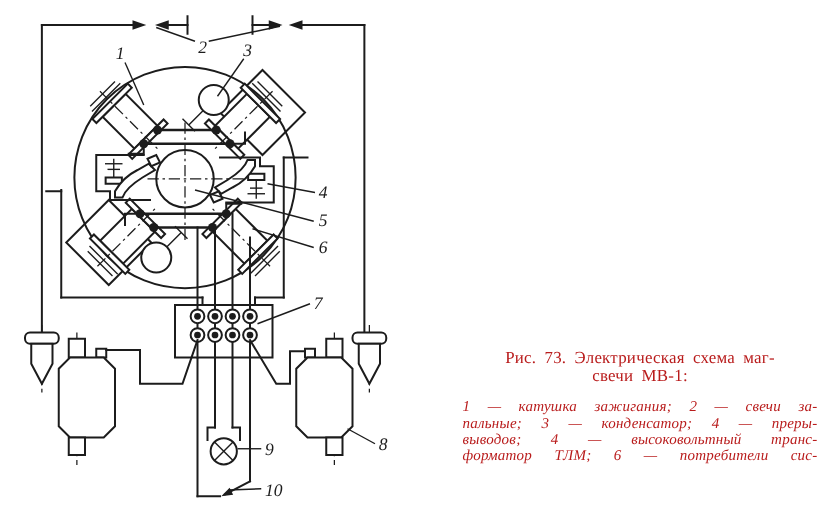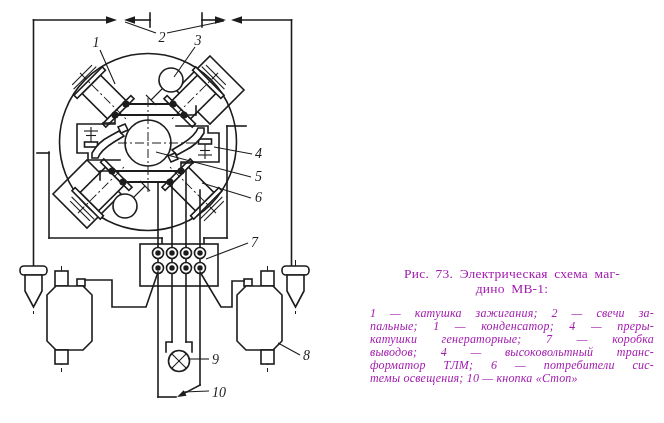--- a/index.html
+++ b/index.html
@@ -15,22 +15,22 @@
   svg *{vector-effect:none;}
   .ln{stroke:#1c1c1c;stroke-width:1.6;fill:none;stroke-linecap:square;}
   .thick{stroke-width:2.1;}
   .thin{stroke:#1c1c1c;stroke-width:1.1;fill:none;}
   .dashdot{stroke:#1c1c1c;stroke-width:1;fill:none;stroke-dasharray:9 3 2 3;}
   .wfill{fill:#ffffff;stroke:#1c1c1c;stroke-width:1.6;}
   .solid{fill:#1c1c1c;stroke:none;}
   .leader{stroke:#1c1c1c;stroke-width:1.1;fill:none;}
   .numlbl{font-family:"Liberation Serif", serif;font-style:italic;font-size:14px;fill:#1c1c1c;}
   #caption{
-    position:absolute;left:370px;top:266px;width:284px;
-    color:#a21caf;
+    position:absolute;left:370px;top:278px;width:284px;
+    color:#b91c1c;
   }
   .cap-title{
     text-align:center;font-size:13.5px;line-height:15px;word-spacing:3px;letter-spacing:.2px;
   }
   .cap-legend{margin-top:11px;font-size:12px;line-height:13px;letter-spacing:.2px;font-style:italic;}
   .cap-line{text-align:justify;text-align-last:justify;white-space:nowrap;}
   .cap-line.last{text-align-last:left;}
 </style>
 </head>
 <body>
@@ -215,24 +215,22 @@
     <text class="numlbl" x="251" y="247">7</text>
     <text class="numlbl" x="303" y="360">8</text>
     <text class="numlbl" x="212" y="364">9</text>
     <text class="numlbl" x="212" y="397">10</text>
   </g>
 </svg>
 
 <div id="caption">
   <div class="cap-title">
     <div>Рис. 73. Электрическая схема маг-</div>
-    <div>дино МВ-1:</div>
+    <div>свечи МВ-1:</div>
   </div>
   <div class="cap-legend">
     <div class="cap-line">1 — катушка зажигания; 2 — свечи за-</div>
-    <div class="cap-line">пальные; 1 — конденсатор; 4 — преры-</div>
-    <div class="cap-line">катушки генераторные; 7 — коробка</div>
+    <div class="cap-line">пальные; 3 — конденсатор; 4 — преры-</div>
     <div class="cap-line">выводов; 4 — высоковольтный транс-</div>
     <div class="cap-line">форматор ТЛМ; 6 — потребители сис-</div>
-    <div class="cap-line last">темы освещения; 10 — кнопка «Стоп»</div>
   </div>
 </div>
 </div>
 
 </body></html>

